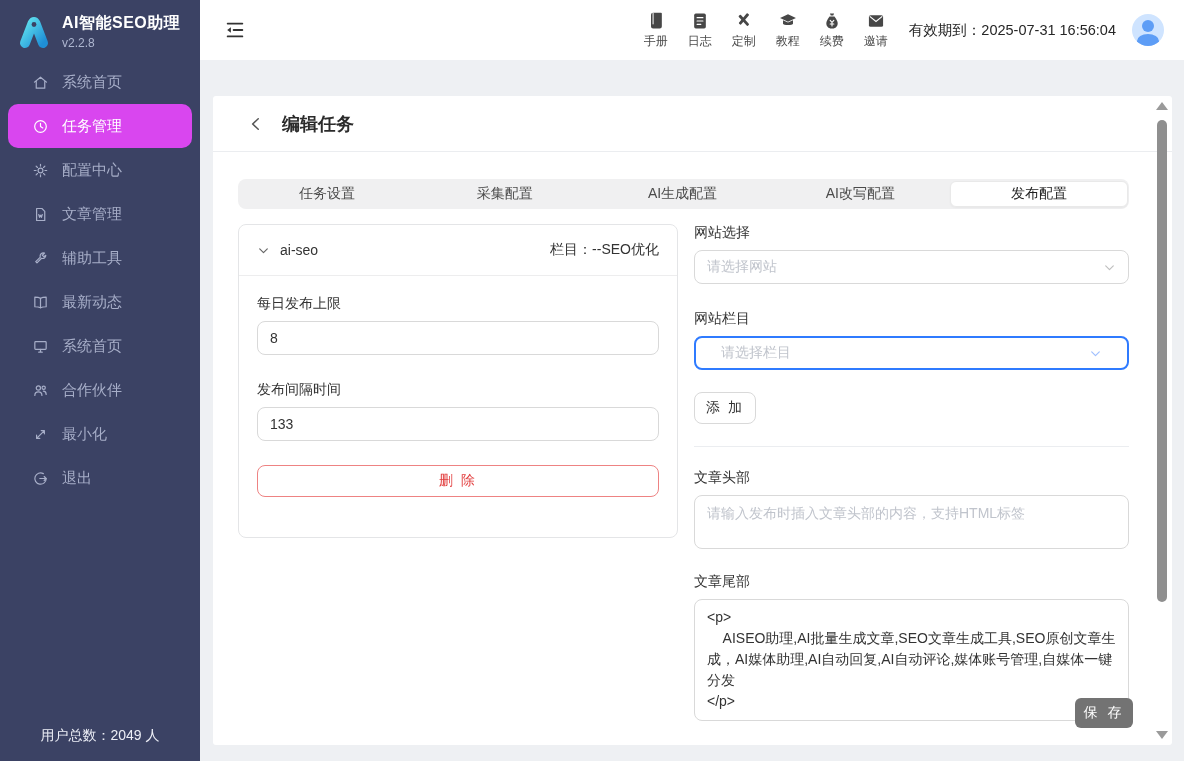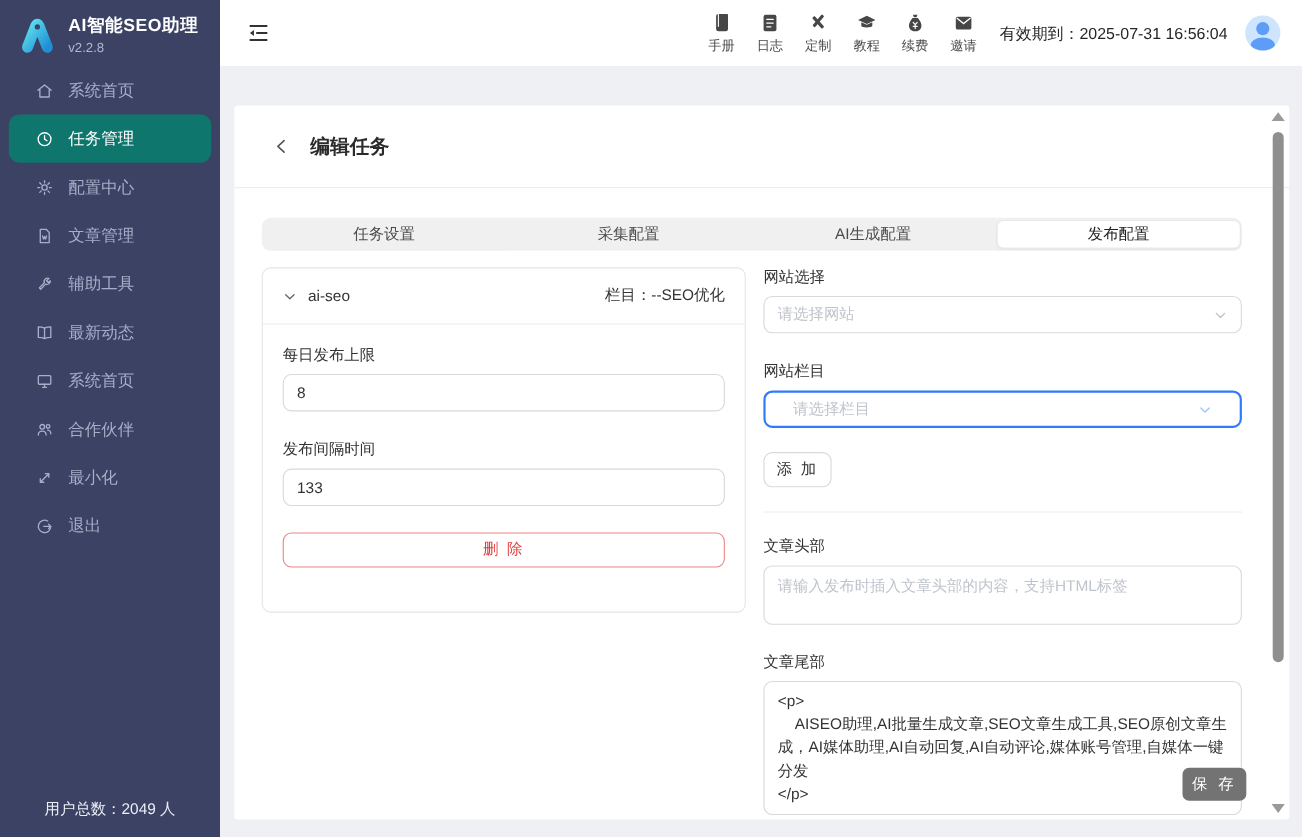--- a/index.html
+++ b/index.html
@@ -10,21 +10,21 @@
   
   .sidebar { width:200px; height:761px; background:#3b4264; color:#a7aec8;
     display:flex; flex-direction:column; flex-shrink:0; }
   .logo-row { display:flex; align-items:center; gap:10px; padding:13px 12px 10px 16px; }
   .logo-text .t1 { color:#fff; font-size:16px; font-weight:bold; letter-spacing:.5px; }
   .logo-text .t2 { color:#aeb6d0; font-size:12px; margin-top:2px; }
   .menu { flex:0 0 auto; }
   .side-item { height:44px; margin:0 8px; border-radius:10px; display:flex;
     align-items:center; gap:13px; padding-left:24px; font-size:15px; cursor:pointer; }
   .side-item svg { flex-shrink:0; }
-  .side-item.active { background:#0f766e; color:#fff; }
+  .side-item.active { background:#d946ef; color:#fff; }
   .side-footer { margin-top:auto; text-align:center; padding-bottom:16px;
     color:#eceef6; font-size:14px; }
 
   
   .rightside { flex:1; display:flex; flex-direction:column; height:761px;gap:24px; }
   .topbar { height:60px; background:#fff; display:flex; align-items:center;
     padding:0 20px 0 24px; flex-shrink:0; }
   .fold-btn { cursor:pointer; display:flex; align-items:center; }
   .topbar-right { margin-left:auto; display:flex; align-items:center; }
   .tool-item { width:34px; display:flex; flex-direction:column; align-items:center;
@@ -35,21 +35,21 @@
     margin-left:16px; position:relative; overflow:hidden; cursor:pointer; flex-shrink:0; }
   .avatar .head { position:absolute; left:10px; top:6px; width:12px; height:12px;
     border-radius:50%; background:#5d9df6; }
   .avatar .bodyp { position:absolute; left:5px; top:20px; width:22px; height:14px;
     border-radius:50% 50% 0 0; background:#5d9df6; }
 
   
   .content { flex:1; position:relative; background:#eef0f3; }
   .panel { position:absolute; left:13px; top:12px; right:12px; bottom:16px;
     background:#fff; border-radius:3px; overflow:hidden; }
-  .page-head { height:75px; display:flex; align-items:center; padding:0 34px;
+  .page-head { height:56px; display:flex; align-items:center; padding:0 34px;
     border-bottom:1px solid #ebedf0; }
   .back-btn { cursor:pointer; display:flex; align-items:center; }
   .page-title { font-size:18px; font-weight:600; color:#2b2b2b; margin-left:17px; }
 
   .tabbar { display:flex; margin:27px 43px 0 25px; height:30px; background:#f0f0f1;
     border-radius:8px; align-items:stretch; }
   .tab { flex:1; display:flex; align-items:center; justify-content:center;
     font-size:14px; color:#4b4b4b; cursor:pointer; border-radius:6px; margin:2px 1px; }
   .tab.active { background:#fff; color:#222; border:1px solid #e9e9e9;
     box-shadow:0 1px 2px rgba(0,0,0,.04); }
@@ -274,20 +274,21 @@
               <path d="M15 5 7.5 12 15 19"></path>
             </svg>
         </span>
         <span class="page-title">编辑任务</span>
       </div>
 
       <div class="tabbar">
         <div class="tab">任务设置</div>
         <div class="tab">采集配置</div>
         <div class="tab">AI生成配置</div>
+        <div class="tab">AI改写配置</div>
         <div class="tab active">发布配置</div>
       </div>
 
       <div class="form-wrap">
 
         <div class="col-left">
           <div class="card">
             <div class="card-head">
               <svg width="13" height="13" viewBox="0 0 24 24" fill="none" stroke="#666" stroke-width="2.2" stroke-linecap="round" stroke-linejoin="round">
                   <path d="m5 9 7 7 7-7"></path>

